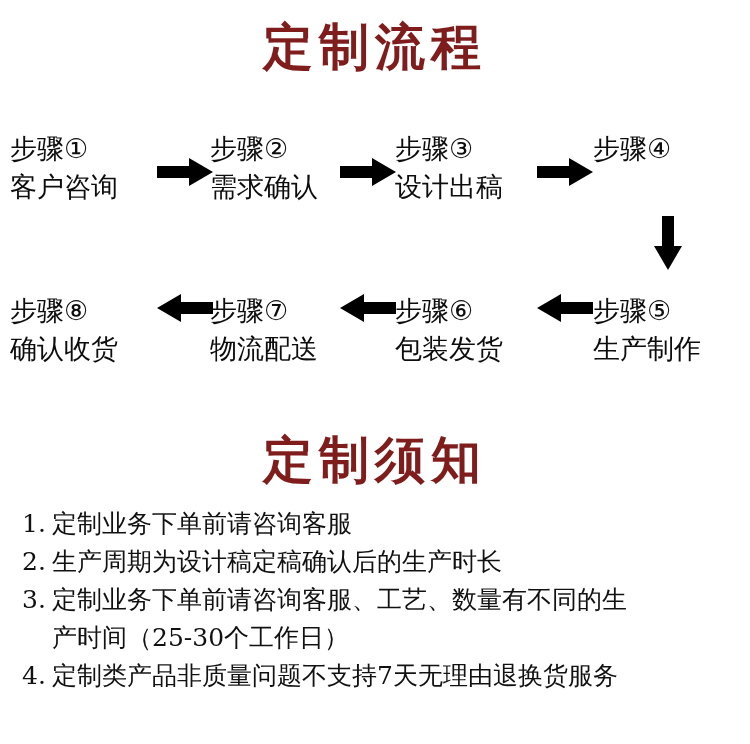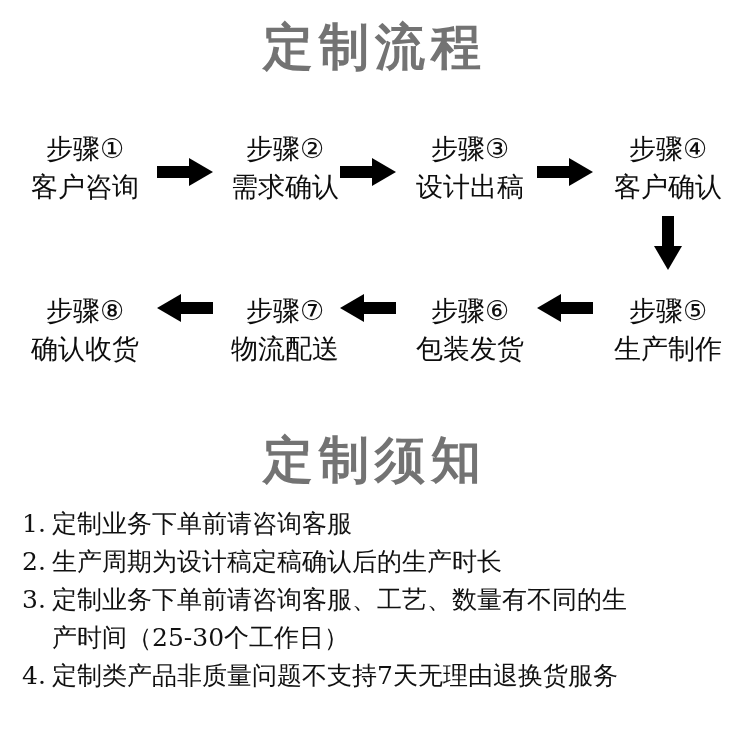--- a/index.html
+++ b/index.html
@@ -24,21 +24,21 @@
   }
 
   
   .heading {
     position: absolute;
     left: 0;
     width: 750px;
     text-align: center;
     font-family: "DejaVu Sans", sans-serif;
     font-weight: 700;
-    color: #737373;
+    color: #7f1d1d;
     letter-spacing: 6px;
     white-space: nowrap;
   }
   #heading-process {
     top: 17px;
     font-size: 50px;
     line-height: 60px;
   }
   #heading-notice {
     top: 390px;
@@ -51,21 +51,20 @@
   .flow {
     position: absolute;
     left: 0;
     width: 750px;
   }
   #flow-row-1 { top: 130px; height: 90px; }
   #flow-row-2 { top: 268px; height: 90px; margin-top: 24px; }
 
   .step {
     position: absolute;
-    text-align: center;
     font-family: "DejaVu Sans", sans-serif;
     color: #0d0d0d;
     width: 150px;
   }
   .step .step-num,
   .step .step-label {
     display: block;
     font-size: 27px;
     line-height: 38px;
     white-space: nowrap;
@@ -192,21 +191,20 @@
       <span class="step-label">设计出稿</span>
     </div>
 
     <div class="step col-2">
       <span class="step-num">步骤②</span>
       <span class="step-label">需求确认</span>
     </div>
 
     <div class="step col-4">
       <span class="step-num">步骤④</span>
-      <span class="step-label">客户确认</span>
     </div>
 
   </div>
 
   <div class="flow" id="flow-row-2">
 
     <div class="step col-1">
       <span class="step-num">步骤⑧</span>
       <span class="step-label">确认收货</span>
     </div>

